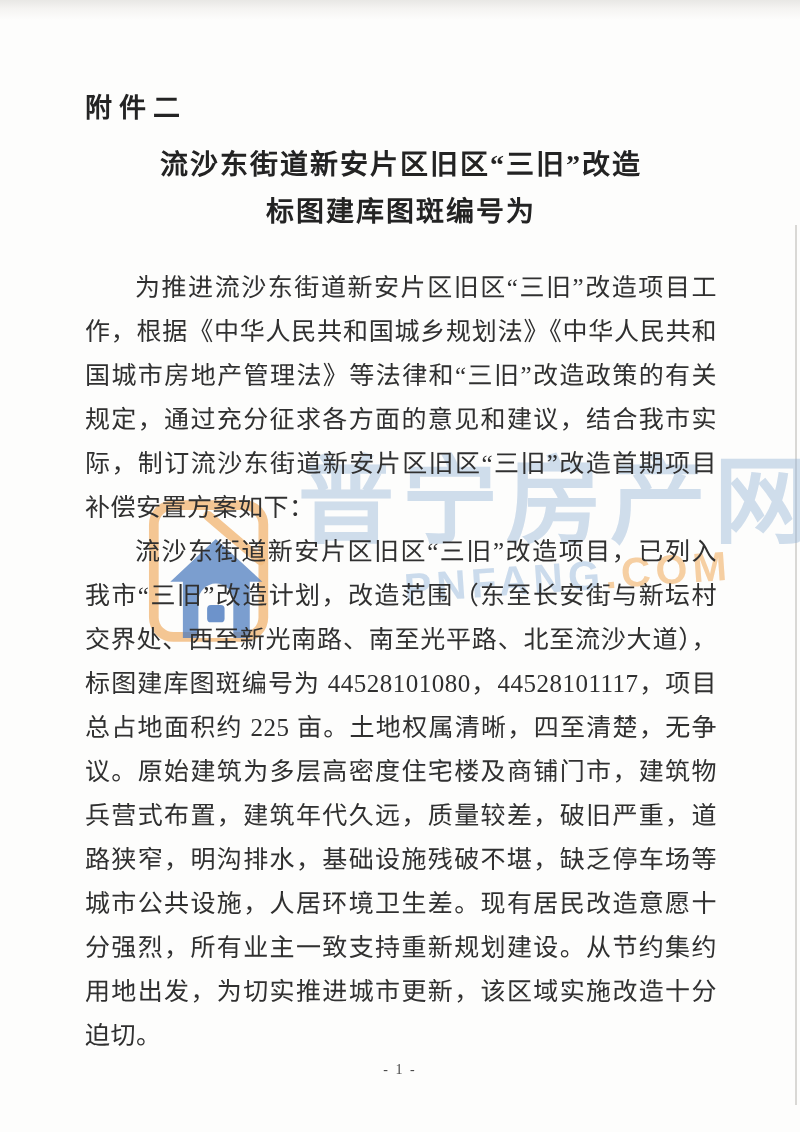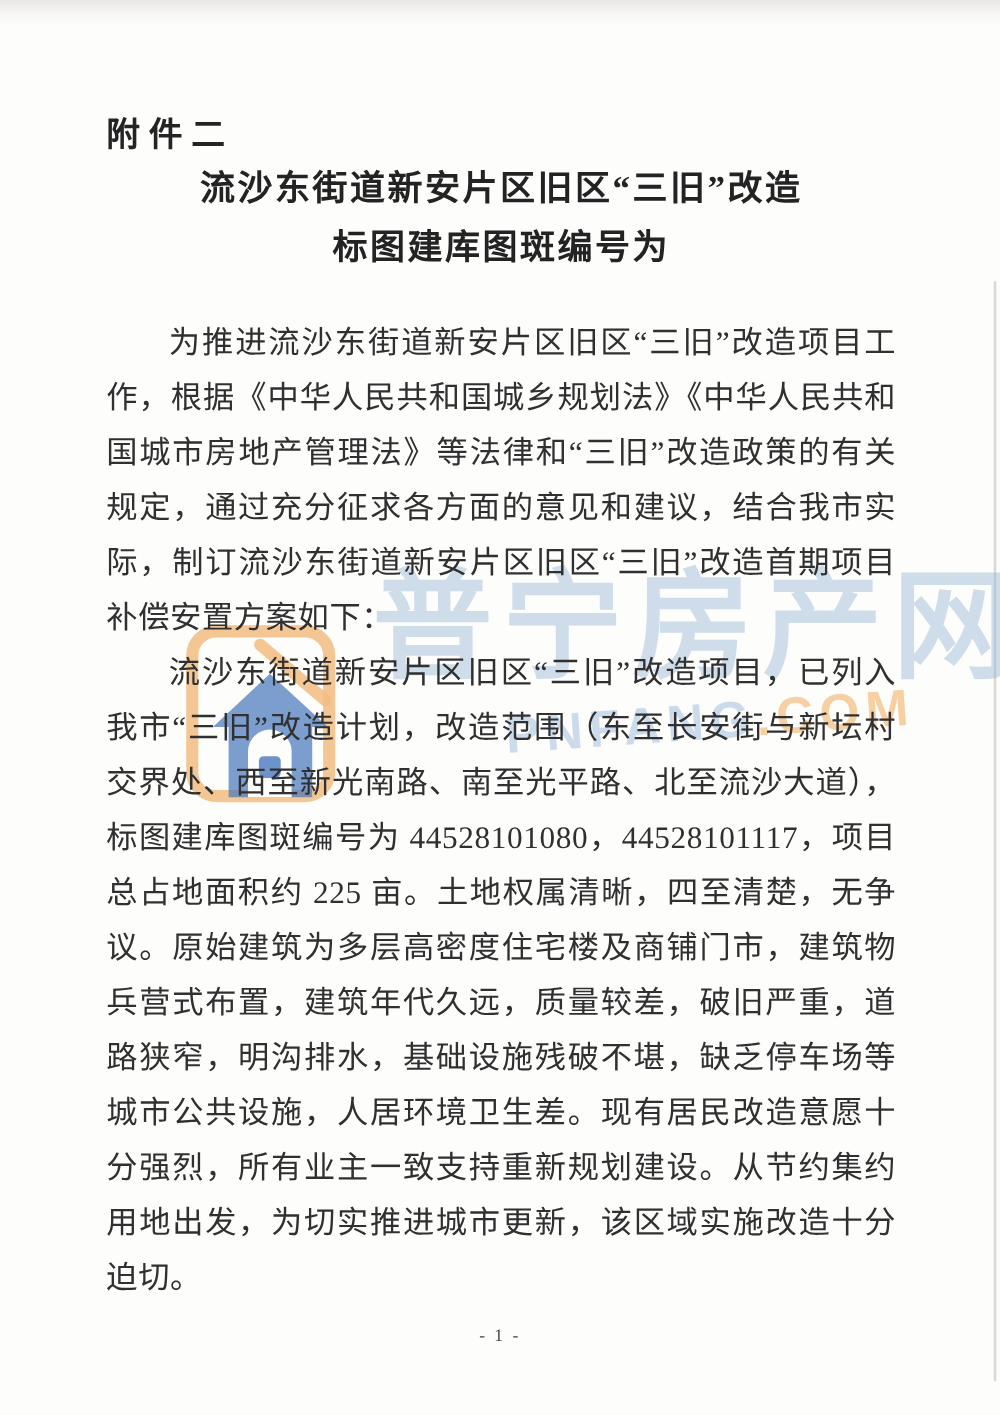--- a/index.html
+++ b/index.html
@@ -43,21 +43,21 @@
   }
   .wm-tld { color: rgba(242, 188, 128, 0.72); }
   
   .content { position: absolute; left: 85px; top: 86px; width: 632px; z-index: 2; }
   .attachment {
     text-align: left; padding-right: 38px;
     font-family: "Liberation Sans", "DejaVu Sans", sans-serif;
     font-weight: bold; font-size: 27px; letter-spacing: 7px; color: #242424;
   }
   .title {
-    margin: 3px 0 0 0; text-align: center;
+    margin: 16px 0 0 0; text-align: center;
     font-weight: bold; font-size: 28px; line-height: 47px;
     letter-spacing: 2px; color: #232323;
   }
   .para {
     margin: 0; font-size: 25px; line-height: 44px;
     text-align: justify; text-indent: 2em;
     letter-spacing: 0.5px; color: #303030;
   }
   .para-intro { margin-top: 31px; }
   .heading {

